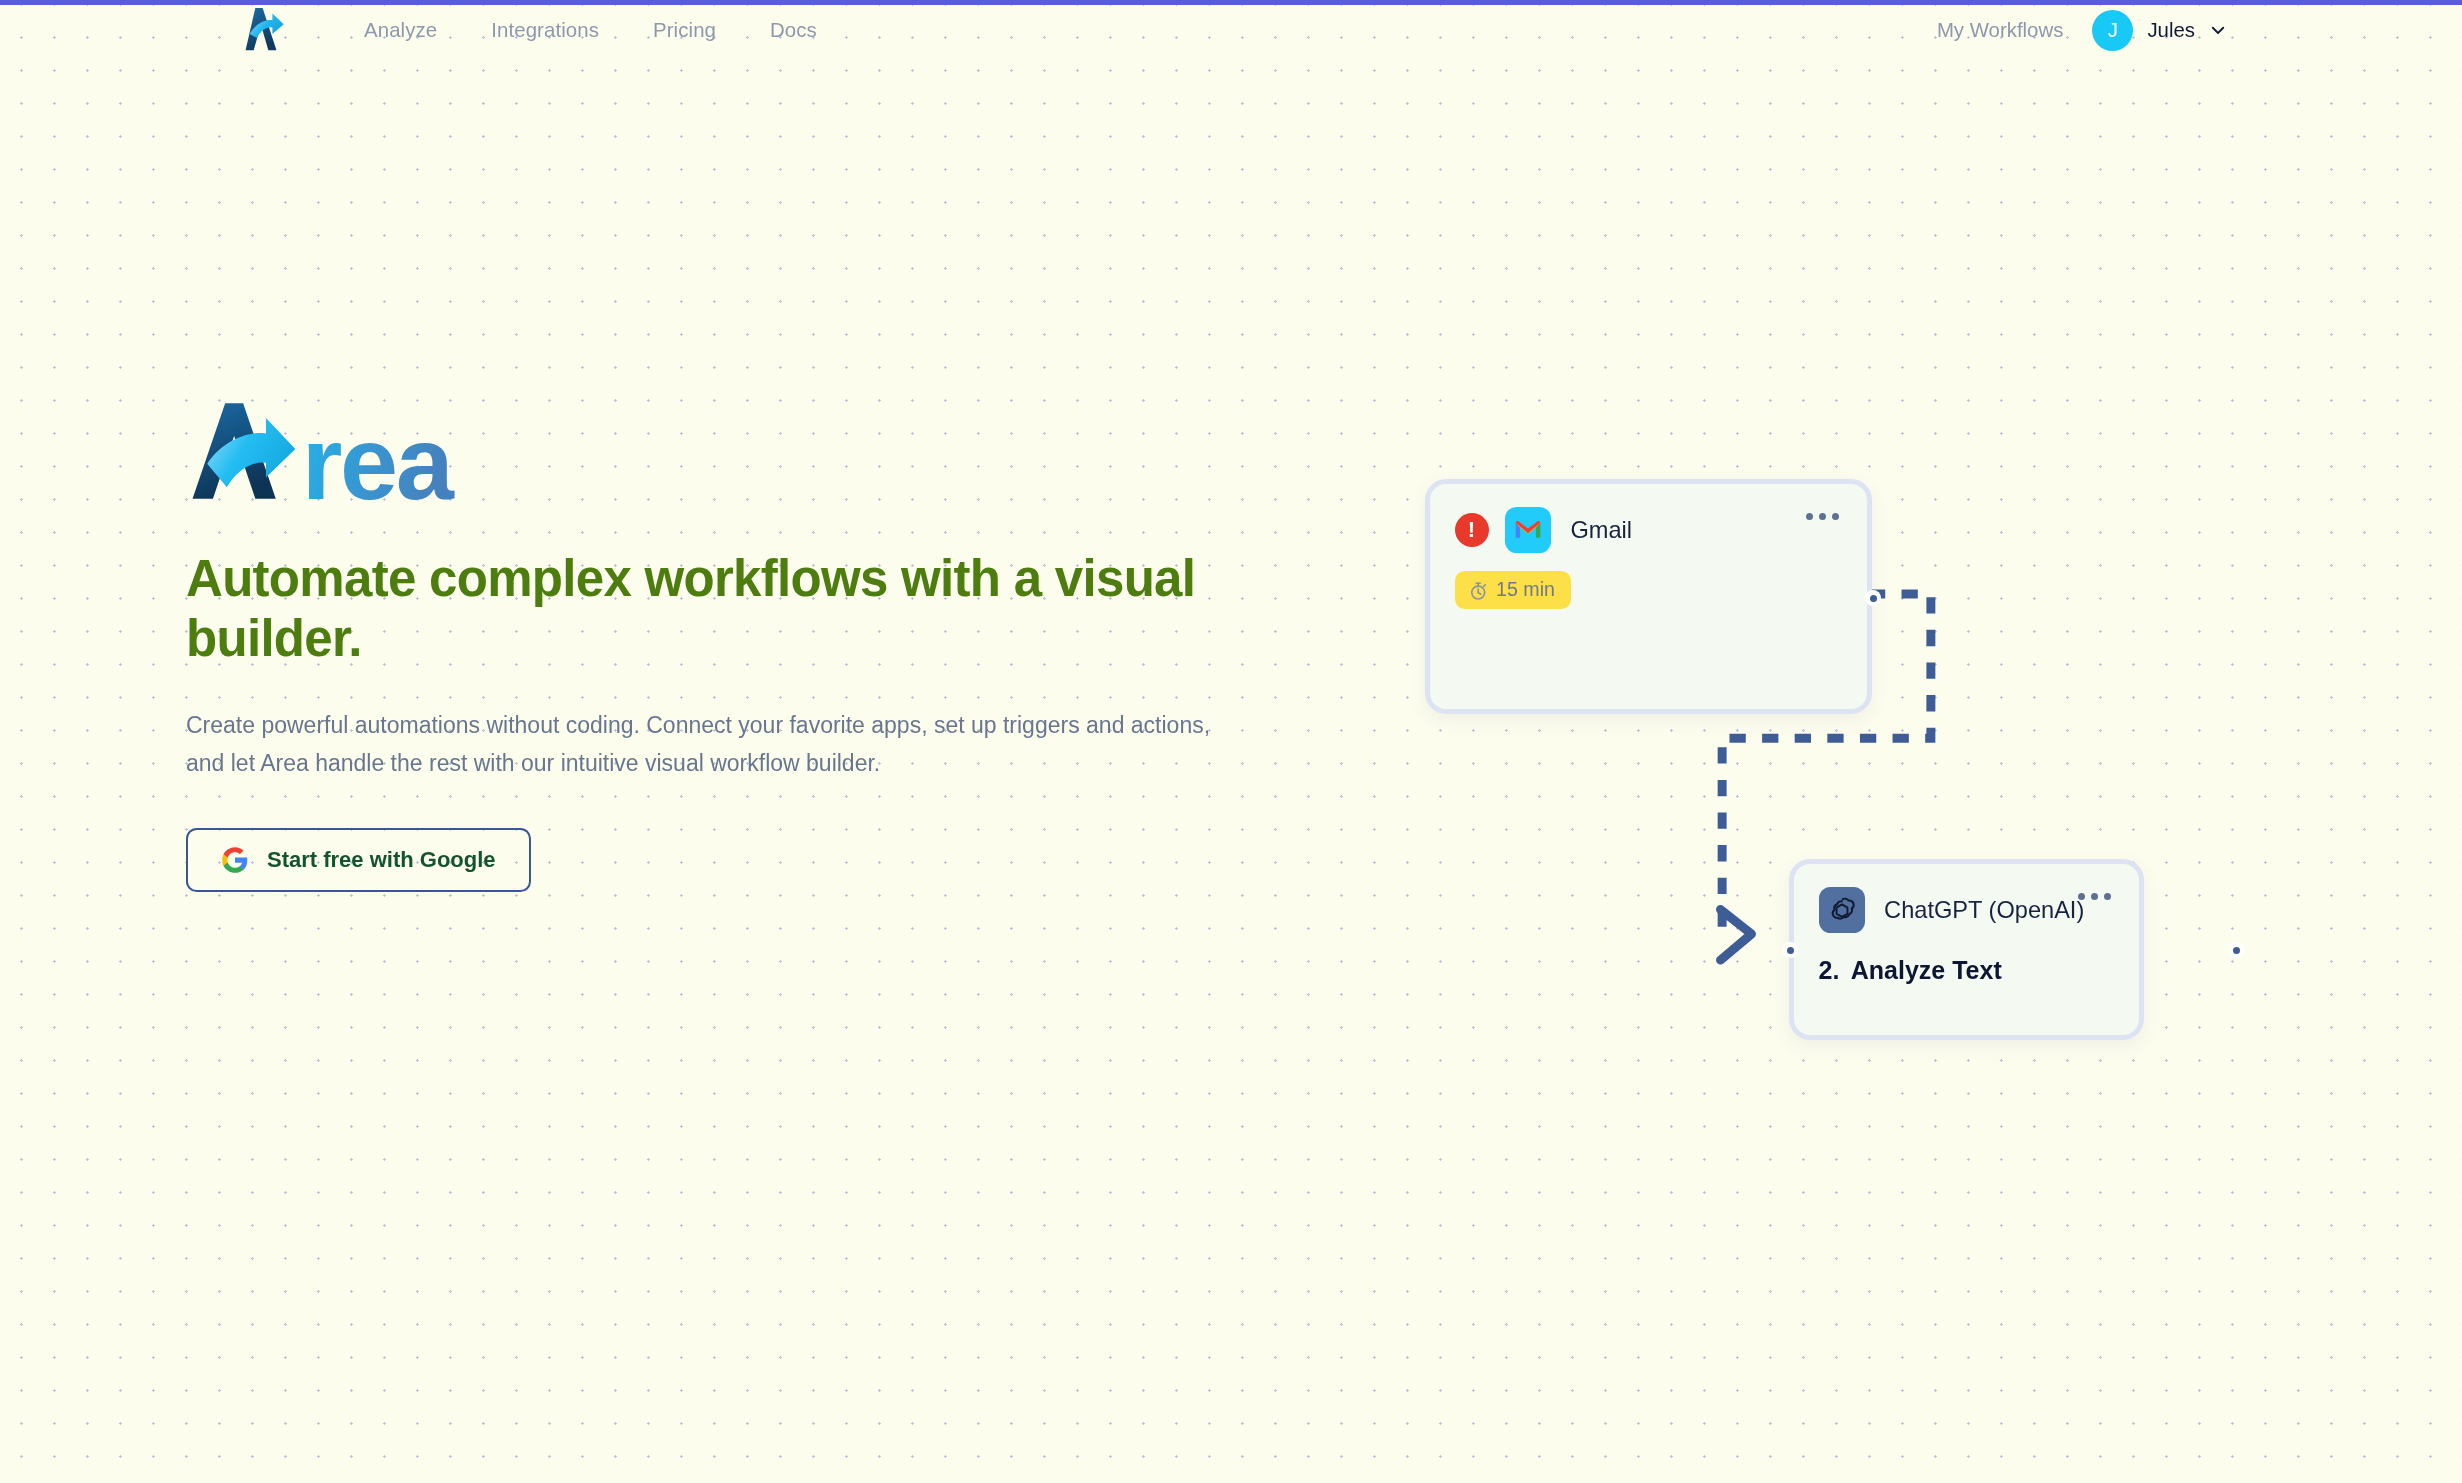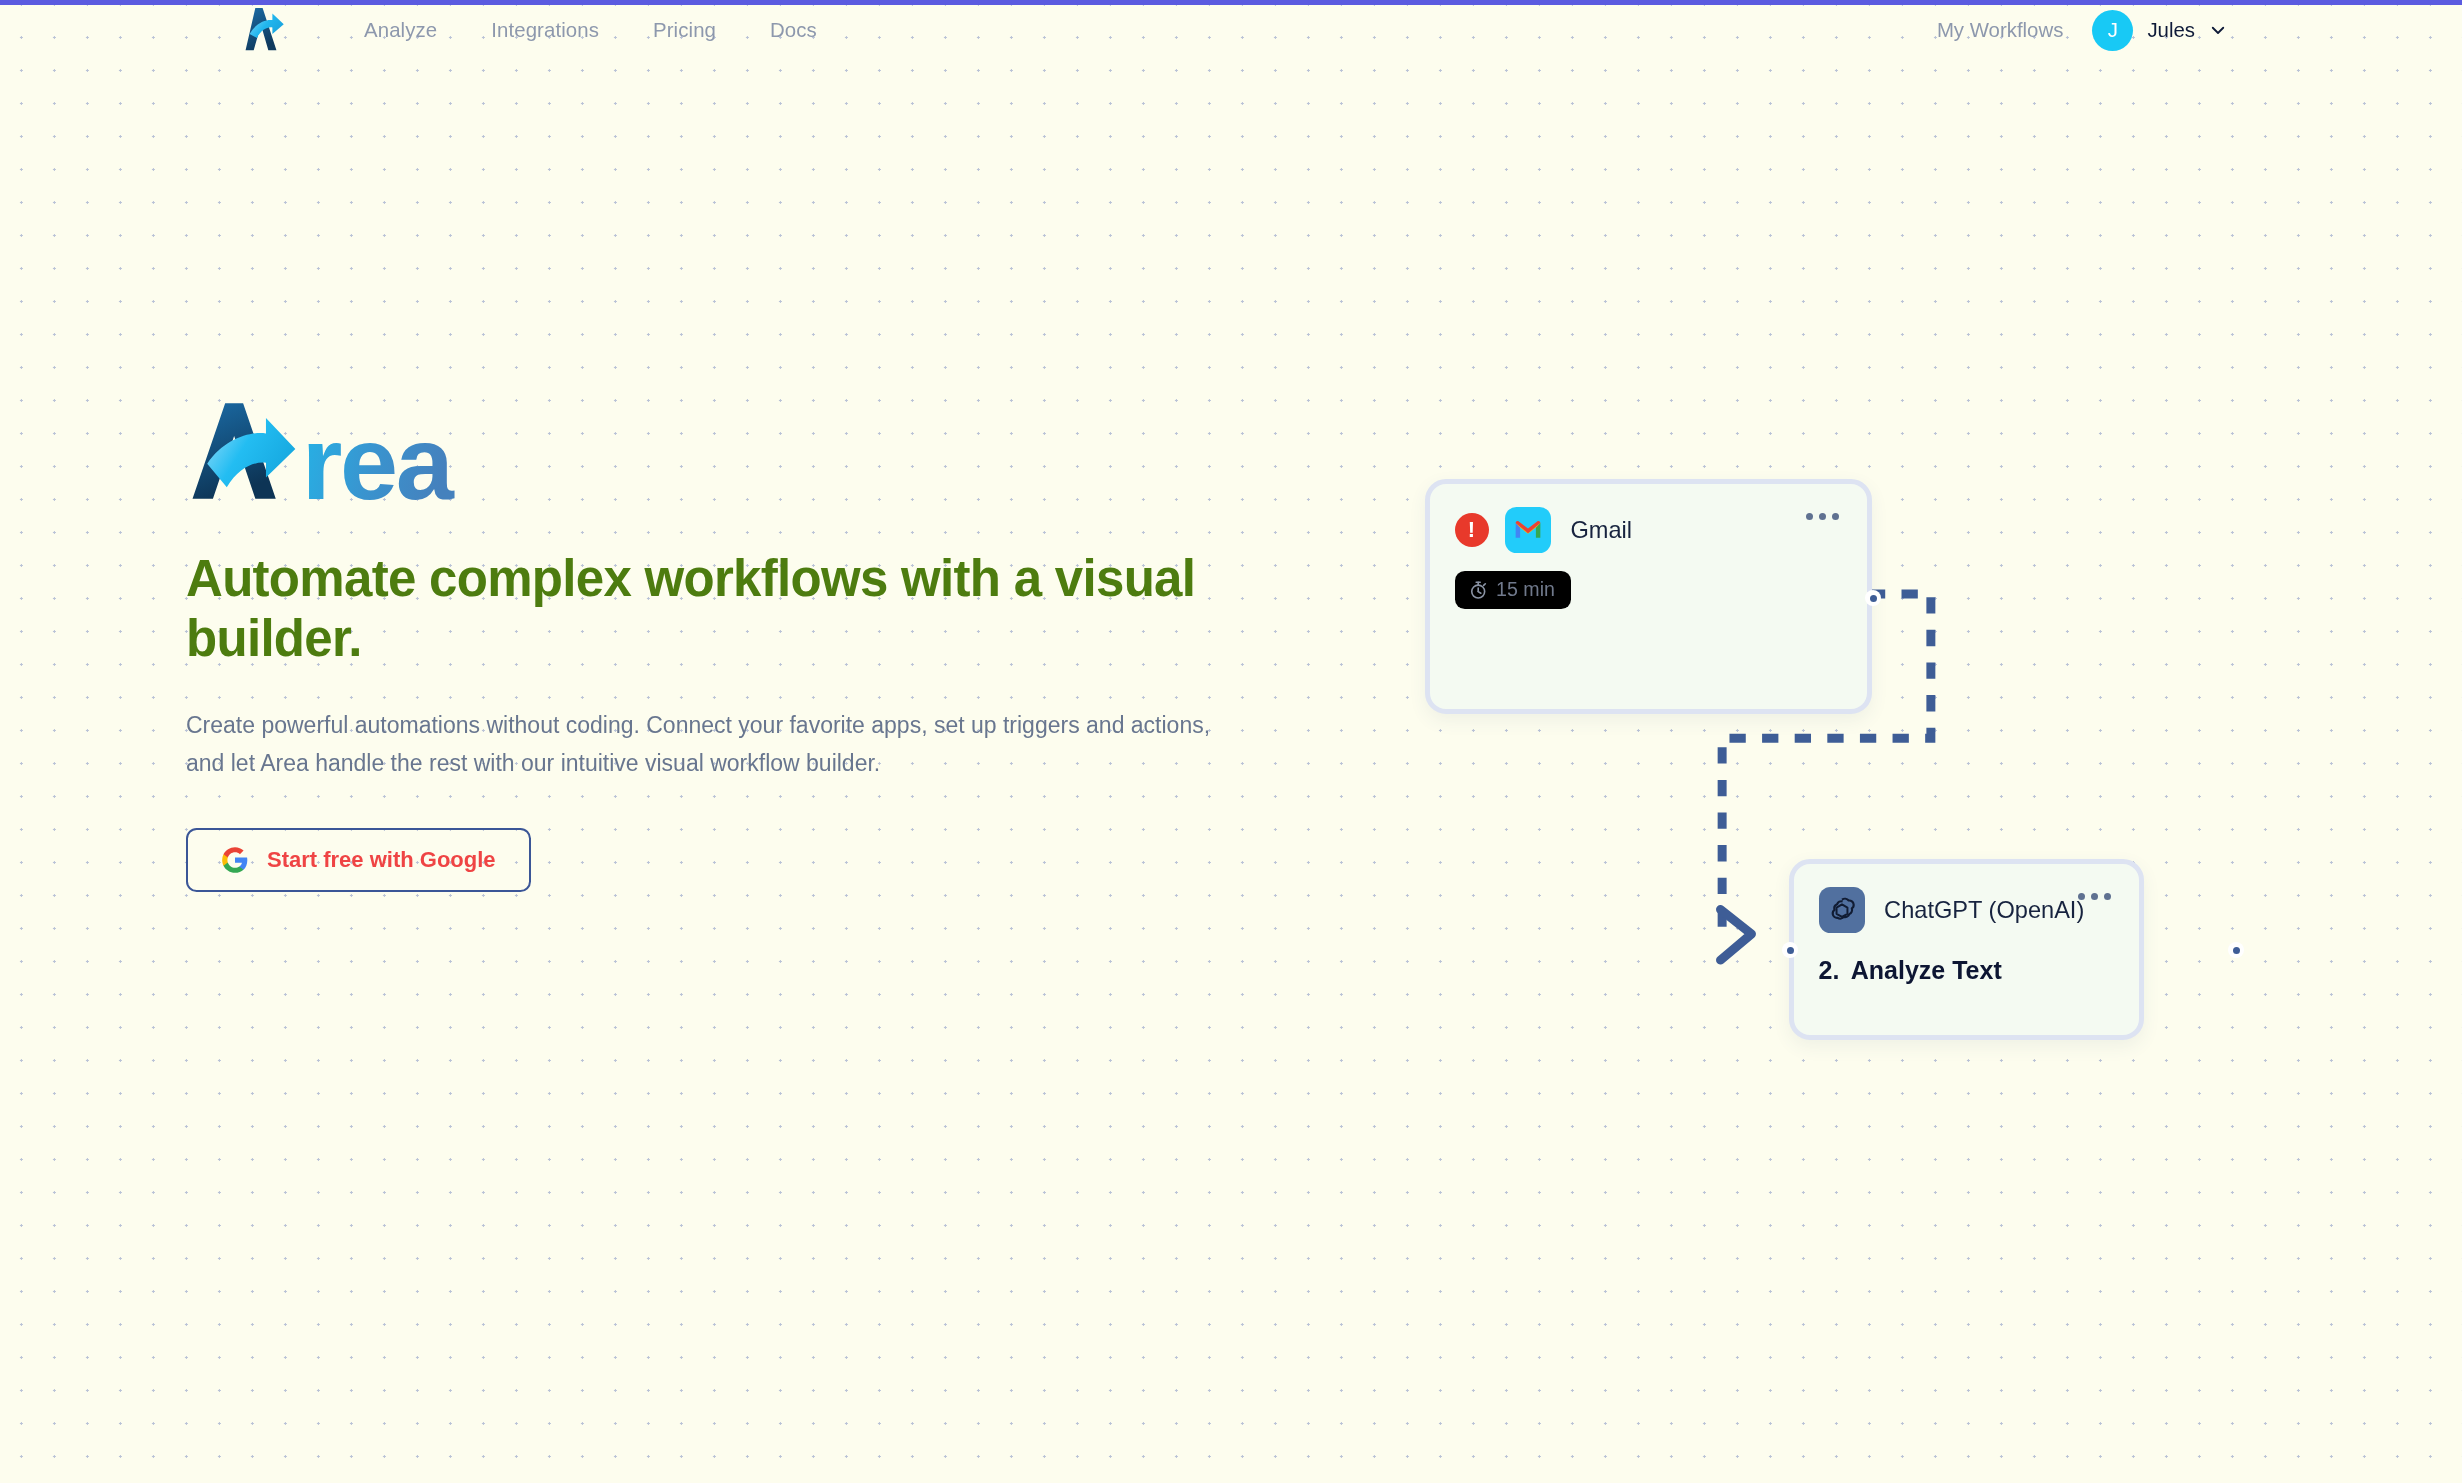--- a/index.html
+++ b/index.html
@@ -117,21 +117,21 @@
     font-size:22px; font-weight:bold;
     font-family:"Liberation Sans", sans-serif;
     cursor:pointer;
     white-space:nowrap;
   }
   .btn-secondary {
     display:inline-flex; align-items:center; gap:18px;
     height:64px; padding:0 33px;
     background:transparent;
     border:2.4px solid #3b5697; border-radius:10.6px;
-    color:#ef4444;
+    color:#14532d;
     font-size:22px; font-weight:bold;
     font-family:"Liberation Sans", sans-serif;
     cursor:pointer;
     white-space:nowrap;
   }
   .ico-mail { width:24.5px; height:24.5px; display:block; flex-shrink:0; }
   .ico-google { width:28px; height:28px; display:block; flex-shrink:0; }
 
   
   .canvas {
@@ -194,24 +194,24 @@
 
   .card-step {
     font-size:25px; font-weight:bold;
     color:#0d1633;
     padding:23px 24.5px 0 24.5px;
     white-space:nowrap;
   }
   .card-step .num { margin-right:11.4px; }
 
   .pill-duration {
-    display:inline-flex; align-items:center; gap:8.2px;
+    display:inline-flex; align-items:flex-end; gap:8.2px;
     margin:18px 0 0 24.5px;
     padding:7.3px 16.3px 7.3px 13px;
-    background:#000000;
+    background:#fde047;
     border-radius:9.8px;
     font-size:19.6px;
     color:#70798c;
     white-space:nowrap;
   }
   .ico-timer { width:20.4px; height:20.4px; display:block; flex-shrink:0; }
 
   .port {
     position:absolute;
     width:16.3px; height:16.3px;

